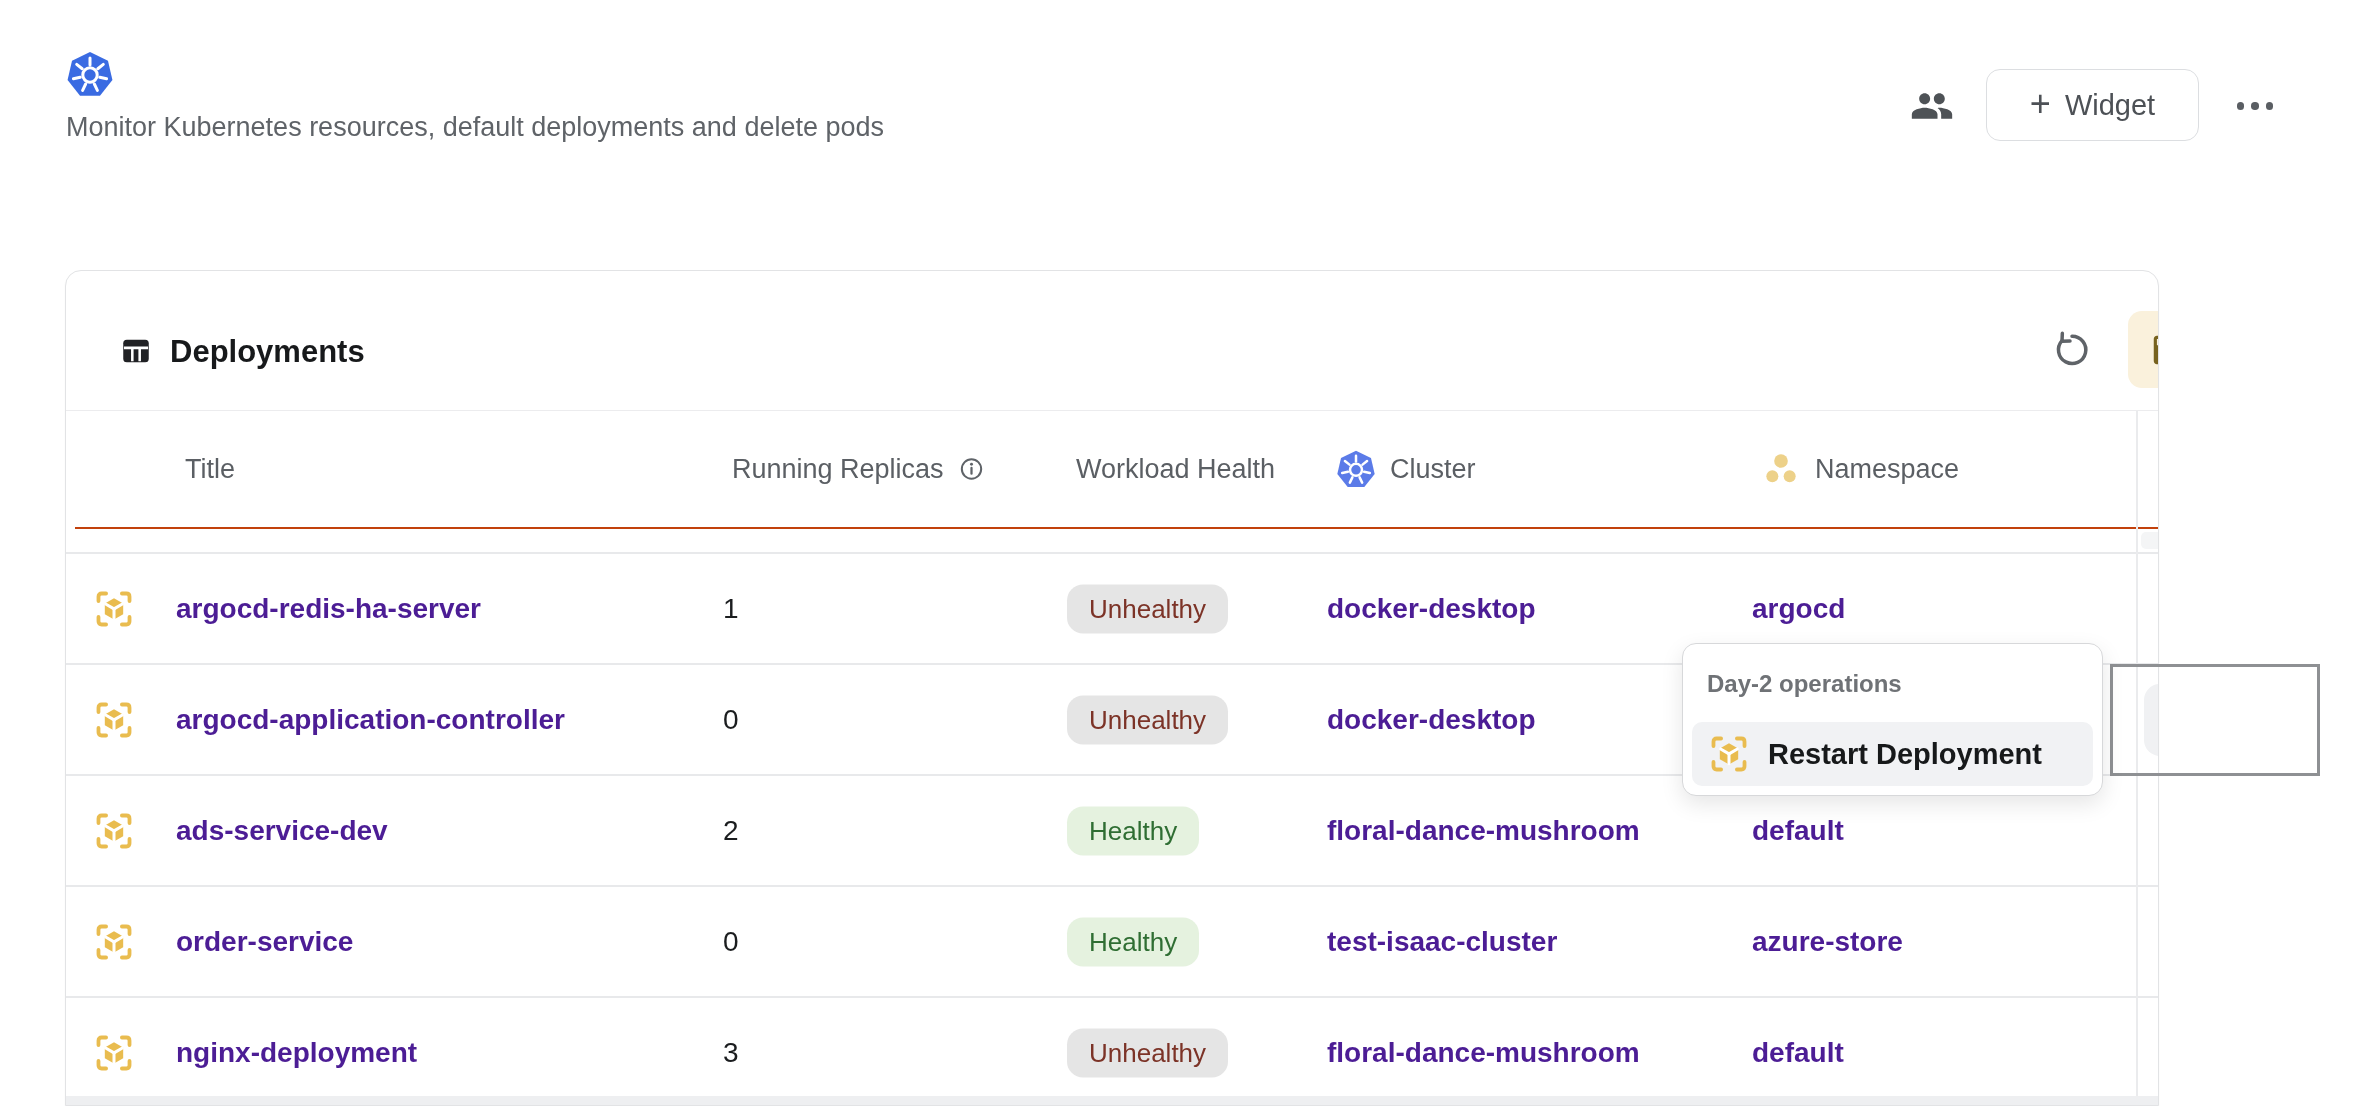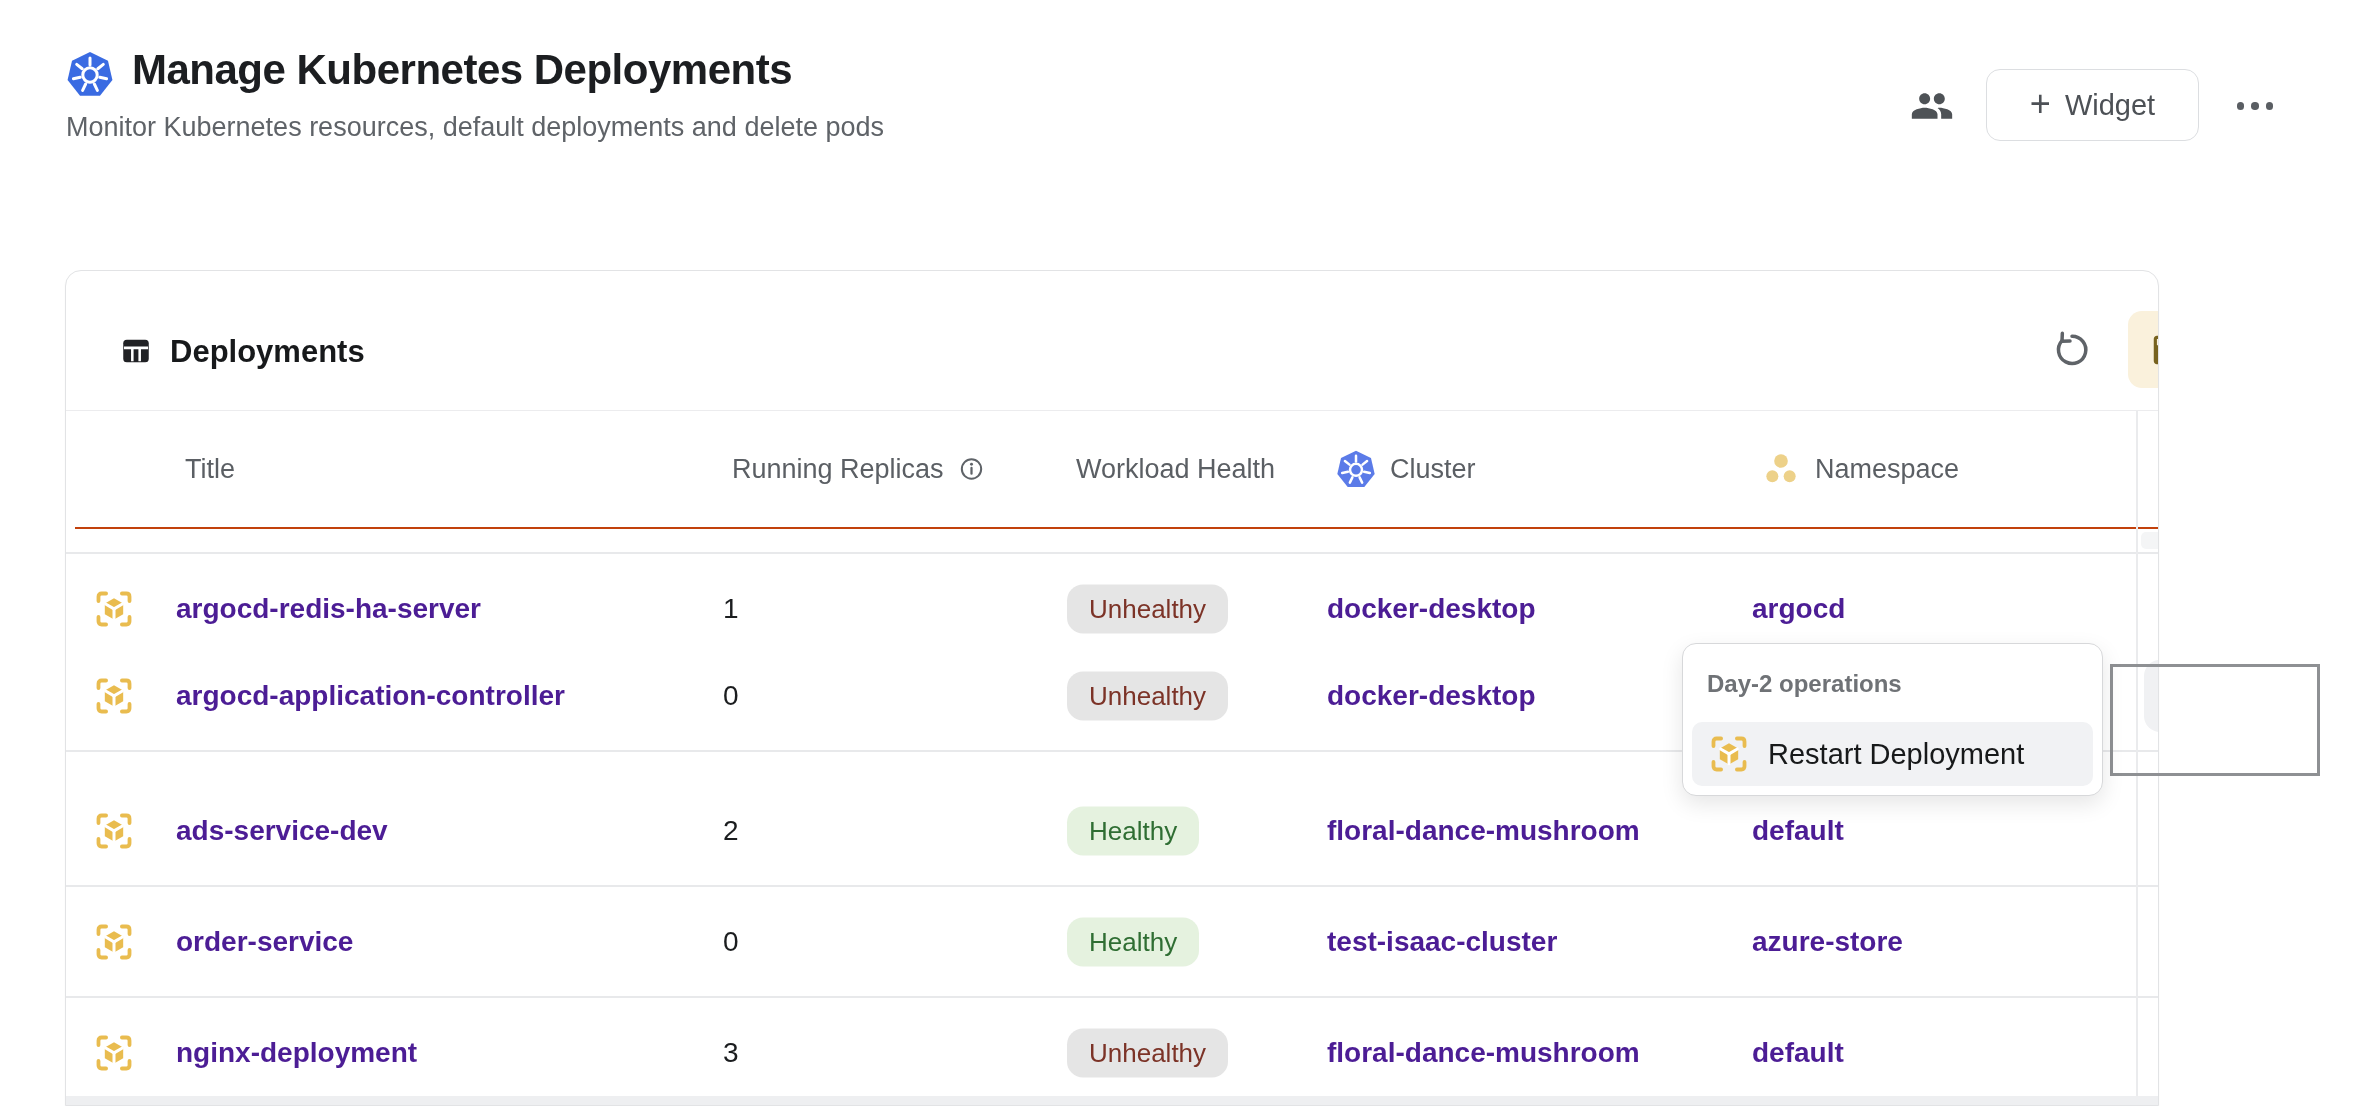--- a/index.html
+++ b/index.html
@@ -76,21 +76,21 @@
   .popup {
     position:absolute; left:1682px; top:643px; width:421px; height:153px; z-index:10;
     background:#fff; border:1px solid #d7d8da; border-radius:14px;
     box-shadow:0 8px 22px rgba(0,0,0,.10);
   }
   .popup .group { position:absolute; left:24px; top:26px; font-size:24px; color:#6f7276;font-weight:bold; }
   .popup .item {
     position:absolute; left:9px; right:9px; top:78px; height:64px; background:#f1f2f4; border-radius:10px;
     display:flex; align-items:center; padding-left:18px; gap:20px; cursor:pointer;
   }
-  .popup .item .txt { font-size:29px; font-weight:400; color:#17191a; }
+  .popup .item .txt { font-size:29px; font-weight:700; color:#17191a; }
 </style>
 </head>
 <body>
 
 <svg width="0" height="0" style="position:absolute">
   <defs>
     <g id="k8s-logo">
       <polygon points="12,1 20.99,5.33 23.21,15.06 16.99,22.86 7.01,22.86 0.79,15.06 3.01,5.33"></polygon>
       <g stroke="#fff" stroke-width="1.5" stroke-linecap="round" fill="none">
         <circle cx="12" cy="12.5" r="3.6"></circle>
@@ -124,21 +124,20 @@
         <path d="M7 2v11h3v9l7-12h-4l4-8z" fill="#f0b63c"></path>
       </g>
   </defs>
 </svg>
 
 <div class="screen">
 
   <svg class="k8s-title-icon" viewBox="0 0 24 24">
     <use href="#k8s-logo" fill="#3a6be2"></use>
   </svg>
-  <h1 class="page-title">Manage Kubernetes Deployments</h1>
   <div class="page-subtitle">Monitor Kubernetes resources, default deployments and delete pods</div>
 
   <svg class="people-btn" viewBox="0 0 24 24">
     <path fill="#4e5256" d="M16 11c1.66 0 2.99-1.34 2.99-3S17.66 5 16 5c-1.66 0-3 1.34-3 3s1.34 3 3 3zm-8 0c1.66 0 2.99-1.34 2.99-3S9.66 5 8 5C6.34 5 5 6.34 5 8s1.34 3 3 3zm0 2c-2.33 0-7 1.17-7 3.5V19h14v-2.5c0-2.33-4.67-3.5-7-3.5zm8 0c-.29 0-.62.02-.97.05 1.16.84 1.97 1.97 1.97 3.45V19h6v-2.5c0-2.33-4.67-3.5-7-3.5z"></path>
   </svg>
   <button class="widget-btn">
     <span class="plus">+</span>
     <span class="lbl">Widget</span>
   </button>
   <div class="kebab">
@@ -211,21 +210,21 @@
             <use href="#bolt-ic"></use>
           </svg>
         </span>
       <span class="dots">
           <i></i>
           <i></i>
           <i></i>
         </span>
     </div>
 
-    <div class="row" style="top:370px">
+    <div class="row" style="top:394px">
       <svg class="cell c-icon" viewBox="0 0 24 24">
           <use href="#deploy-ic"></use>
         </svg>
       <a class="cell c-title link">argocd-application-controller</a>
       <span class="cell c-replicas num">0</span>
       <span class="cell c-health"><span class="badge unhealthy">Unhealthy</span></span>
       <a class="cell c-cluster link">docker-desktop</a>
       <span class="bolt-wrap hovered">
           <svg width="40" height="40" viewBox="0 0 24 24">
             <use href="#bolt-ic"></use>

